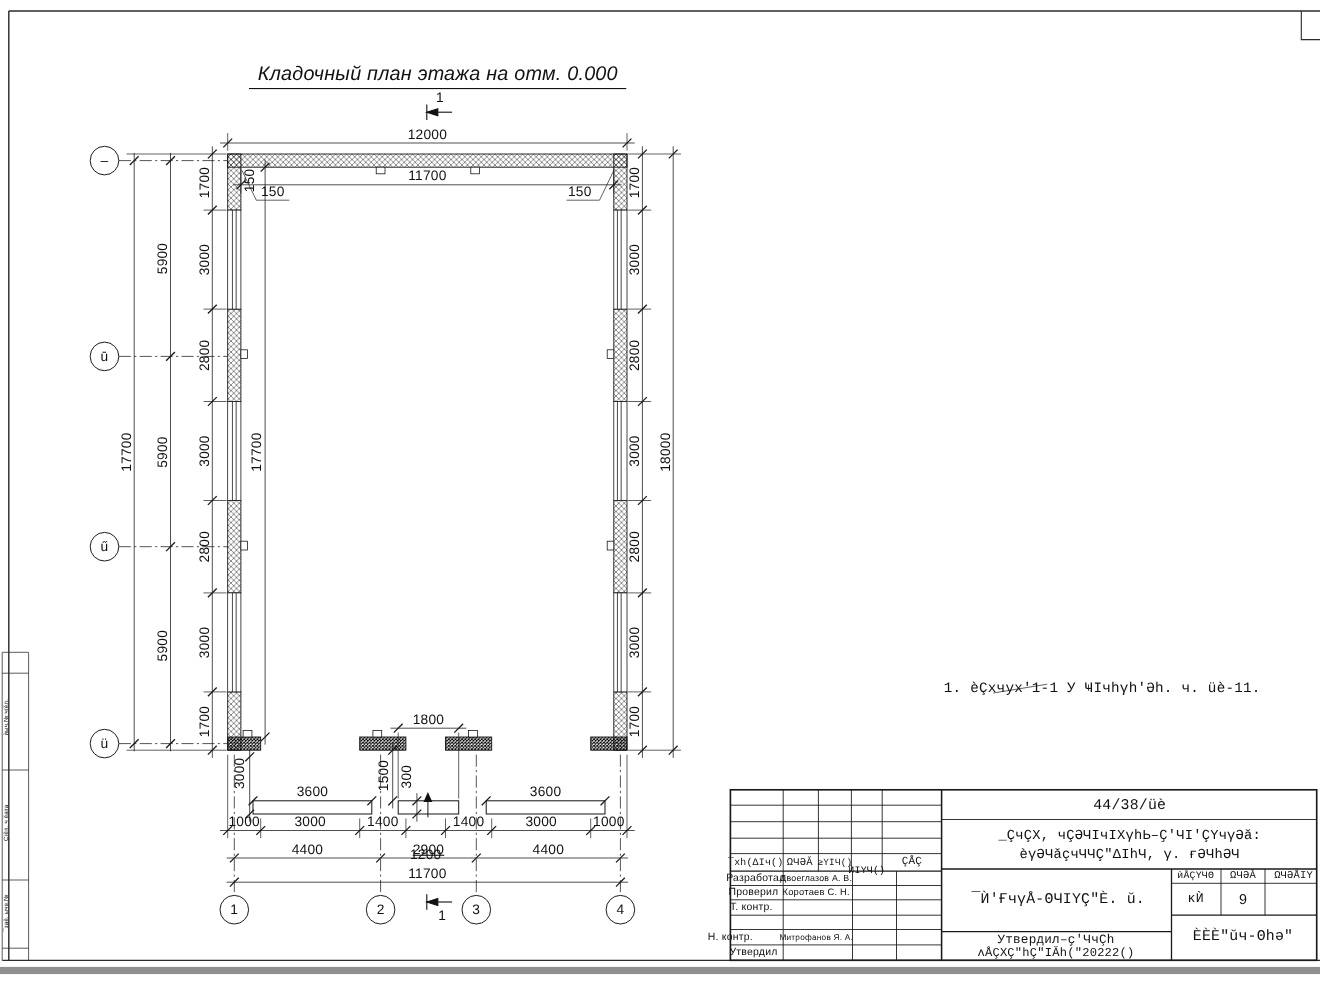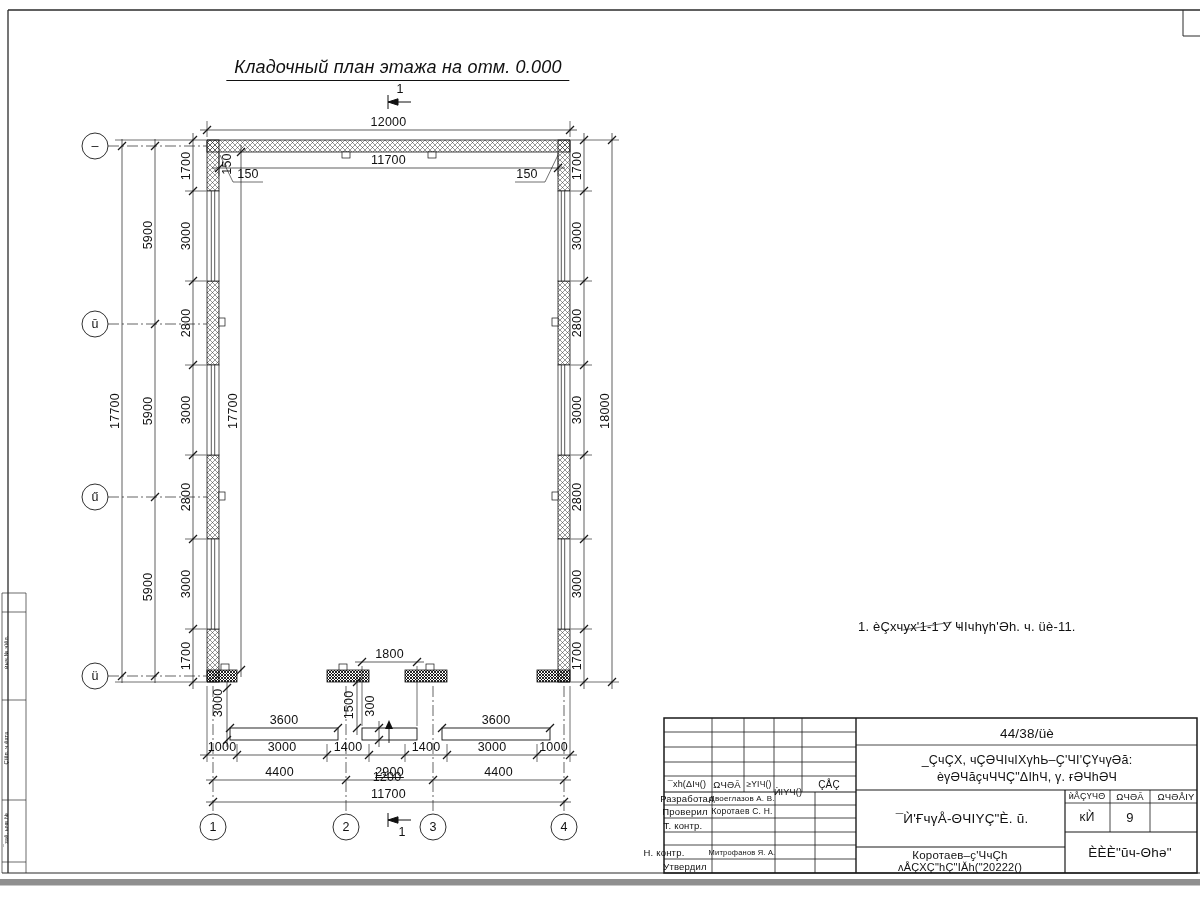--- a/index.html
+++ b/index.html
@@ -4,21 +4,21 @@
 <style>
   html,body{margin:0;padding:0;background:#fff;}
   #sheet{position:relative;width:1200px;height:900px;background:#fff;overflow:hidden;
          font-family:"Liberation Sans",sans-serif;color:#111;}
   svg{position:absolute;left:0;top:0;}
   #labels{position:absolute;left:0;top:0;width:1200px;height:900px;}
   .t{position:absolute;transform:translate(-50%,-50%);font:12.5px "Liberation Sans",sans-serif;
      color:#111;white-space:nowrap;letter-spacing:.2px;}
   .v{transform:translate(-50%,-50%) rotate(-90deg);}
   .tl{transform:translate(0,-50%);}
-  .sr{font-family:Liberation Sans, sans-serif;}
+  .sr{font-family:Liberation Mono, monospace;}
   .ttl{font-style:italic;font-size:18px;border-bottom:1.3px solid #111;padding:0 8px 2px 8px;}
 </style>
 </head>
 <body>
 
 <div id="sheet">
 
 <svg width="1200" height="900">
   <defs>
     <pattern id="h1" patternUnits="userSpaceOnUse" width="5" height="5">
@@ -309,21 +309,21 @@
   <div class="t" style="left:685px;top:866px;font-size:9.5px;">Утвердил</div>
   <div class="t" style="left:742px;top:866px;font-size:8.5px;"></div>
 
   <div class="t sr" style="left:962px;top:818px;font-size:13.5px;">¯Ѝ'ҒчγÅ-ΘЧIYÇ"È. ŭ.</div>
   <div class="t sr" style="left:1087px;top:796px;font-size:9px;text-align:right;">ѝÅÇҮЧΘ</div>
   <div class="t sr" style="left:1130px;top:796px;font-size:9.5px;">ΩЧƏĂ</div>
   <div class="t sr" style="left:1176px;top:796px;font-size:9.5px;">ΩЧƏÅIY</div>
   <div class="t sr" style="left:1087px;top:817px;font-size:12px;">ĸЍ</div>
   <div class="t" style="left:1130px;top:817px;font-size:13px;">9</div>
   <div class="t" style="left:1176px;top:817px;font-size:13px;"></div>
-  <div class="t sr" style="left:960px;top:855px;font-size:11.5px;">Коротаев–ҫ'ЧчÇh</div>
+  <div class="t sr" style="left:960px;top:855px;font-size:11.5px;">Утвердил–ҫ'ЧчÇh</div>
   <div class="t sr" style="left:960px;top:867px;font-size:11px;">ʌÅÇXÇ"hÇ"IĂh("20222()</div>
   <div class="t sr" style="left:1130px;top:852px;font-size:13.5px;">ÈÈÈ"ŭч-Θhə"</div>
 
   <div class="t v" style="left:6px;top:652px;font-size:5.5px;">ѝыч.№ чїĕл.</div>
   <div class="t v" style="left:6px;top:748px;font-size:5.5px;">Çїĕп. ч ĕата</div>
   <div class="t v" style="left:6px;top:830px;font-size:5.5px;">¯заĕ. ычв.№</div>
 <div class="t v" style="left: 186px; top: 165.5px;">1700</div>
       <div class="t v" style="left: 186px; top: 236px;">3000</div>
       <div class="t v" style="left: 186px; top: 323px;">2800</div>
       <div class="t v" style="left: 186px; top: 410px;">3000</div>

